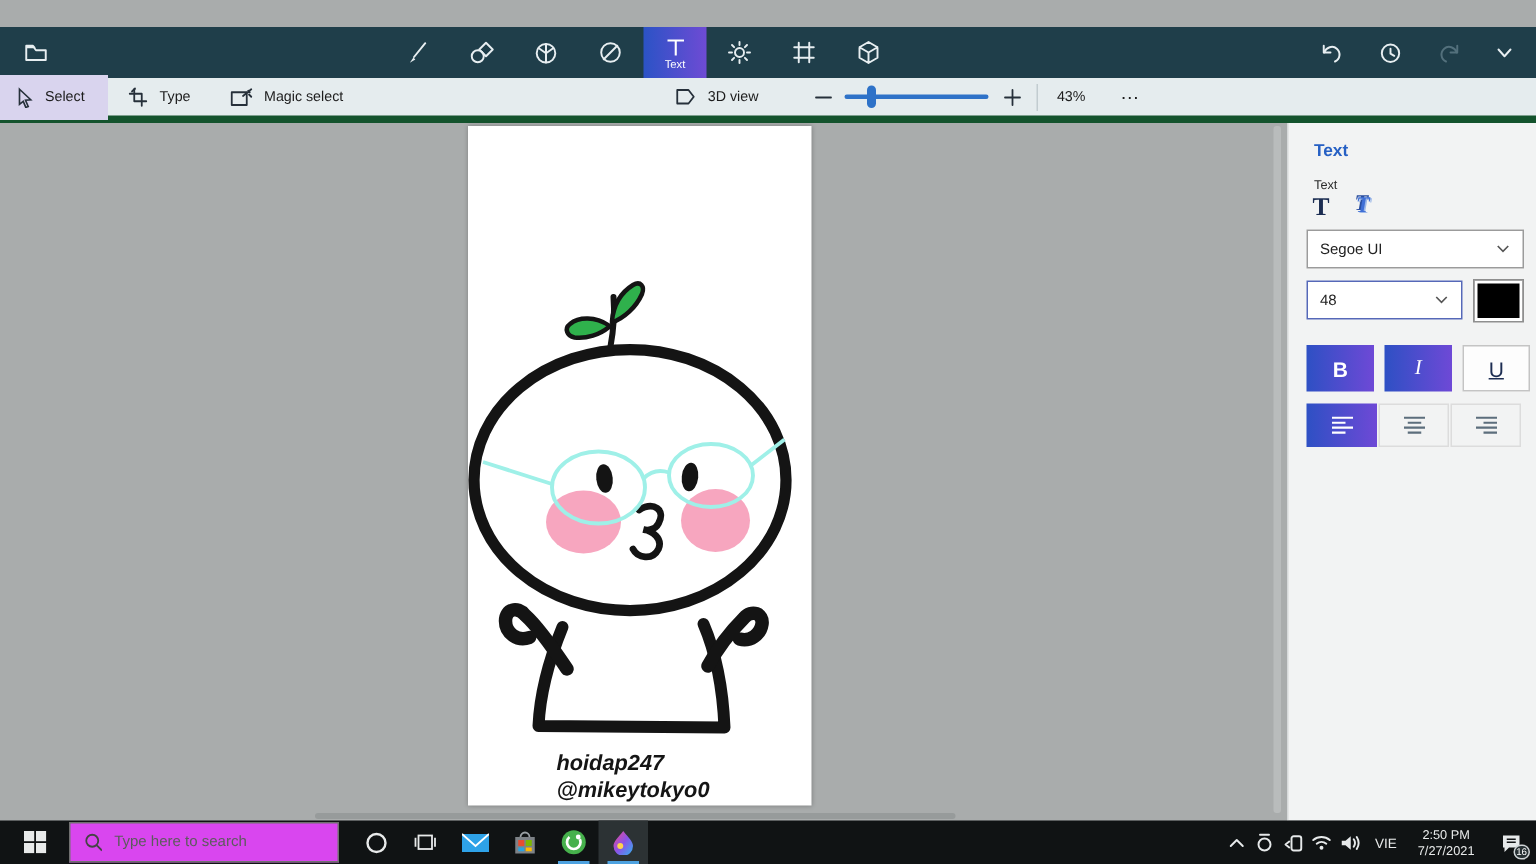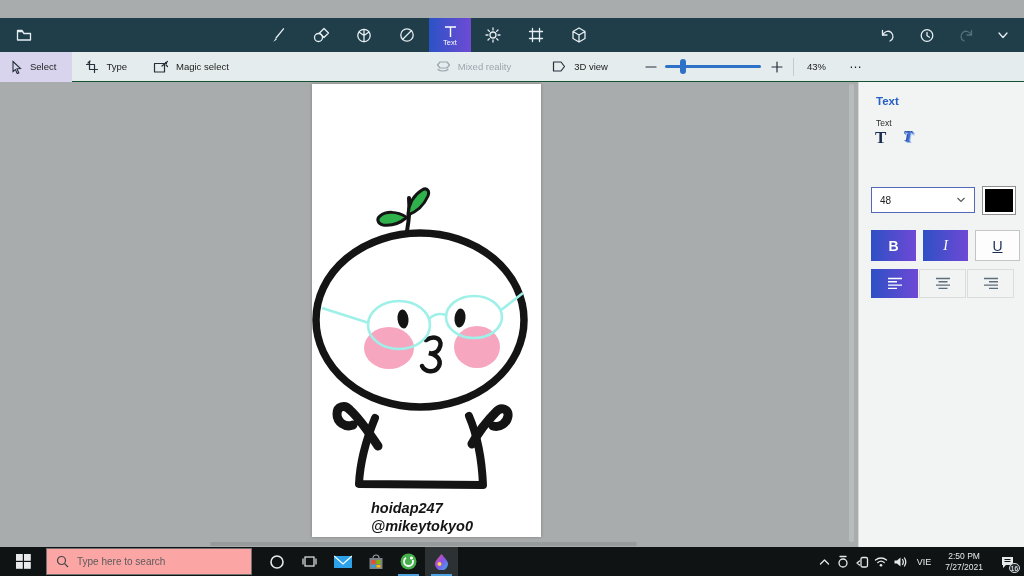--- a/index.html
+++ b/index.html
@@ -14,21 +14,21 @@
   .win-controls { position:absolute; right:0; top:0; height:18px; display:flex; }
   .win-btn { width:34px; height:18px; display:flex; align-items:center; justify-content:center; }
   .ribbon { left:0; top:18px; width:1024px; height:34px; background:#1f3e4a; }
   .ribbon-tool { position:absolute; top:0; width:42px; height:34px; display:flex; flex-direction:column; align-items:center; justify-content:center; gap:1px; }
   .ribbon-tool.active { background:linear-gradient(90deg,#2b53c6,#6e4bd4); }
   .ribbon-tool .tlabel { color:#fff; font-size:7.5px; line-height:7px; }
   .ricon { stroke:#e7eef1; stroke-width:1.3; fill:none; stroke-linecap:round; stroke-linejoin:round; }
   .ricon-dim { stroke:#53707c; }
 
   
-  .subbar { left:0; top:52px; width:1024px; height:30px; background:#e5ecee; border-bottom:1px solid #14532d; display:flex; align-items:center; }
+  .subbar { left:0; top:52px; width:1024px; height:30px; background:#e5ecee; border-bottom:5px solid #14532d; display:flex; align-items:center; }
   .sub-item { height:30px; display:flex; align-items:center; gap:7px; padding:0 13px; font-size:9.5px; color:#1c1c1c; }
   .sub-item.selected { background:#d9d4ee; }
   .sub-item.disabled { color:#9aa7ad; }
   .sicon { stroke:#26303a; stroke-width:1.2; fill:none; stroke-linecap:round; stroke-linejoin:round; }
   .sicon-dim { stroke:#9aa7ad; }
   .zoom-track { position:relative; width:96px; height:3px; background:#2e72c8; border-radius:2px; }
   .zoom-thumb { position:absolute; top:-6px; width:6px; height:15px; background:#2e72c8; border-radius:3px; }
   .vdiv { width:1px; height:18px; background:#c2ccd0; }
 
   
@@ -52,21 +52,21 @@
   .fmt-on { background:linear-gradient(90deg,#2e50c4,#6e49d6); color:#fff; }
   .fmt-off { background:#fdfdfd; border:1px solid #c4c4c4; color:#1c2d52; }
   .al-btn { position:absolute; width:47px; height:29px; top:187px; display:flex; align-items:center; justify-content:center; }
   .al-on { background:linear-gradient(90deg,#2e50c4,#6e49d6); }
   .al-off { background:#f2f3f3; border:1px solid #dcdcdc; }
 
   
   .taskbar { left:0; top:547px; width:1024px; height:29px; background:#101314; display:flex; align-items:center; }
   .tb-btn { height:29px; display:flex; align-items:center; justify-content:center; position:relative; }
   .start { width:46px; }
-  .searchbox { width:206px; height:27px; background:#fca5a5; border:1px solid #707070; display:flex; align-items:center; gap:8px; padding:0 9px; }
+  .searchbox { width:180px; height:27px; background:#d946ef; border:1px solid #707070; display:flex; align-items:center; gap:8px; padding:0 9px; }
   .searchbox input { border:none; outline:none; font-size:10px; width:150px; color:#333; background:transparent; font-family:"Liberation Sans",sans-serif; }
   .searchbox input::placeholder { color:#5c5c5c; }
   .appbtn { width:33px; }
   .appbtn.open::after { content:""; position:absolute; bottom:0; left:6px; right:6px; height:2px; background:#4da2e0; }
   .appbtn.focused { background:#2c3234; }
   .tray { margin-left:auto; display:flex; align-items:center; height:29px; }
   .tray-ic { width:19px; height:29px; display:flex; align-items:center; justify-content:center; }
   .lang { color:#e8eaea; font-size:9px; padding:0 7px;text-align:right; }
   .clock { color:#e8eaea; font-size:8.5px; text-align:center; line-height:10.5px; padding:0 7px; }
   .notif { width:34px; position:relative; }
@@ -171,26 +171,20 @@
       <span>Type</span>
     </div>
     <div class="sub-item">
       <svg width="16" height="14">
           <rect class="sicon" x="1.5" y="3.5" width="10" height="8.5"></rect>
           <path class="sicon" d="M9 6 L14.5 1.5 M13 5 l1.5 1.5 M12.5 2.5 l1 1"></path>
         </svg>
       <span>Magic select</span>
     </div>
     <div style="width:180px"></div>
-    <div class="sub-item disabled">
-      <svg width="16" height="13">
-          <path class="sicon sicon-dim" d="M5 2 L12 2 L14.5 5 L12 8 L5 8 L2.5 5 Z M3 9.5 c2 2 8 2 10 0"></path>
-        </svg>
-      <span>Mixed reality</span>
-    </div>
     <div style="width:14px"></div>
     <div class="sub-item">
       <svg width="16" height="13">
           <path class="sicon" d="M2.5 2 H10 L13.5 6.5 L10 11 H2.5 Z"></path>
         </svg>
       <span>3D view</span>
     </div>
     <div style="width:16px"></div>
     <div class="sub-item" style="padding:0 8px">
       <svg width="12" height="12">
@@ -253,20 +247,26 @@
 
   <div class="abs vscroll"></div>
   <div class="abs hscroll"></div>
 
   <div class="abs panel">
     <div class="panel-header">Text</div>
     <div class="panel-sub">Text</div>
     <div class="t2d">T</div>
     <div class="t3d">T</div>
 
+    <div class="dropdown dd-font">
+      <span>Segoe UI</span>
+      <svg width="10" height="8">
+          <polyline points="1.5,2 5,5.5 8.5,2" fill="none" stroke="#555" stroke-width="1.1"></polyline>
+        </svg>
+    </div>
 
     <div class="dropdown dd-size">
       <span>48</span>
       <svg width="10" height="8">
           <polyline points="1.5,2 5,5.5 8.5,2" fill="none" stroke="#555" stroke-width="1.1"></polyline>
         </svg>
     </div>
     <div class="swatch"></div>
 
     <div class="fmt-btn fmt-on" style="left:12px;font-weight:bold">

